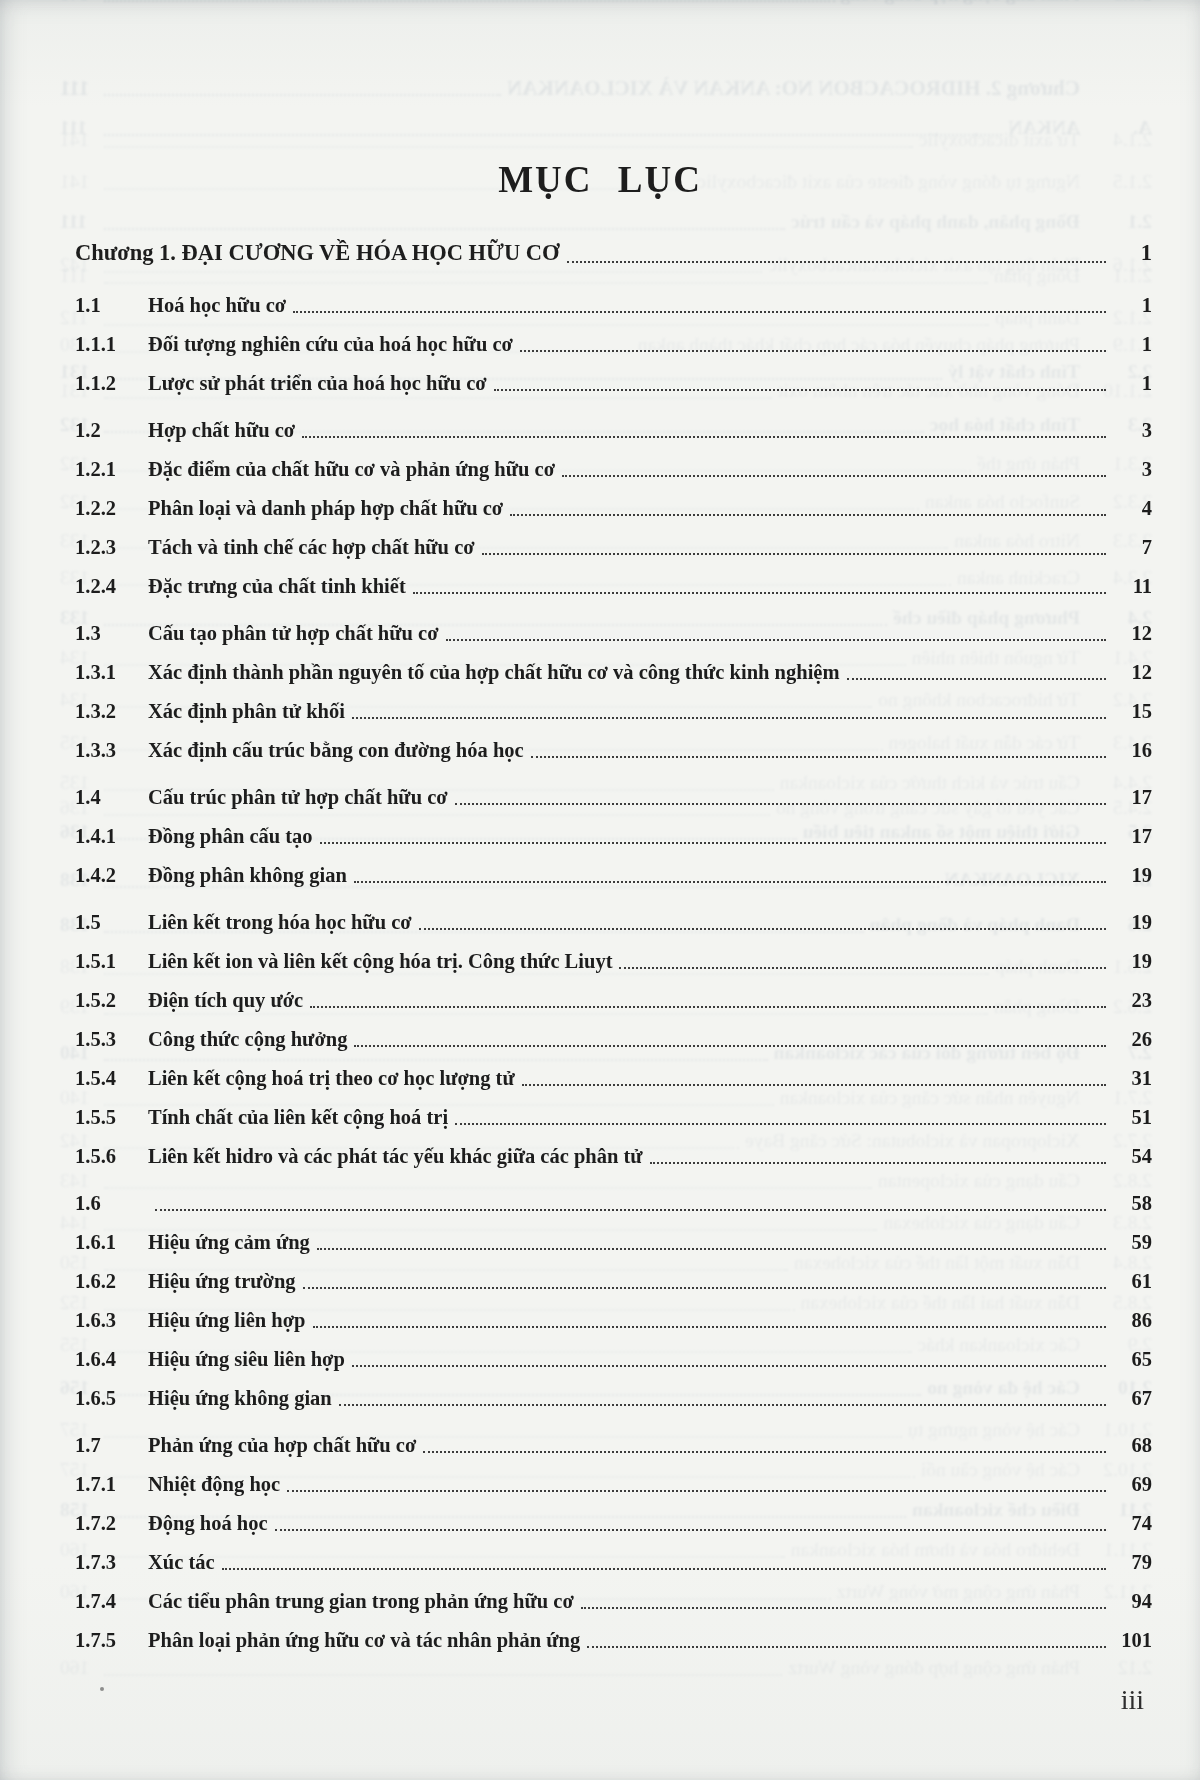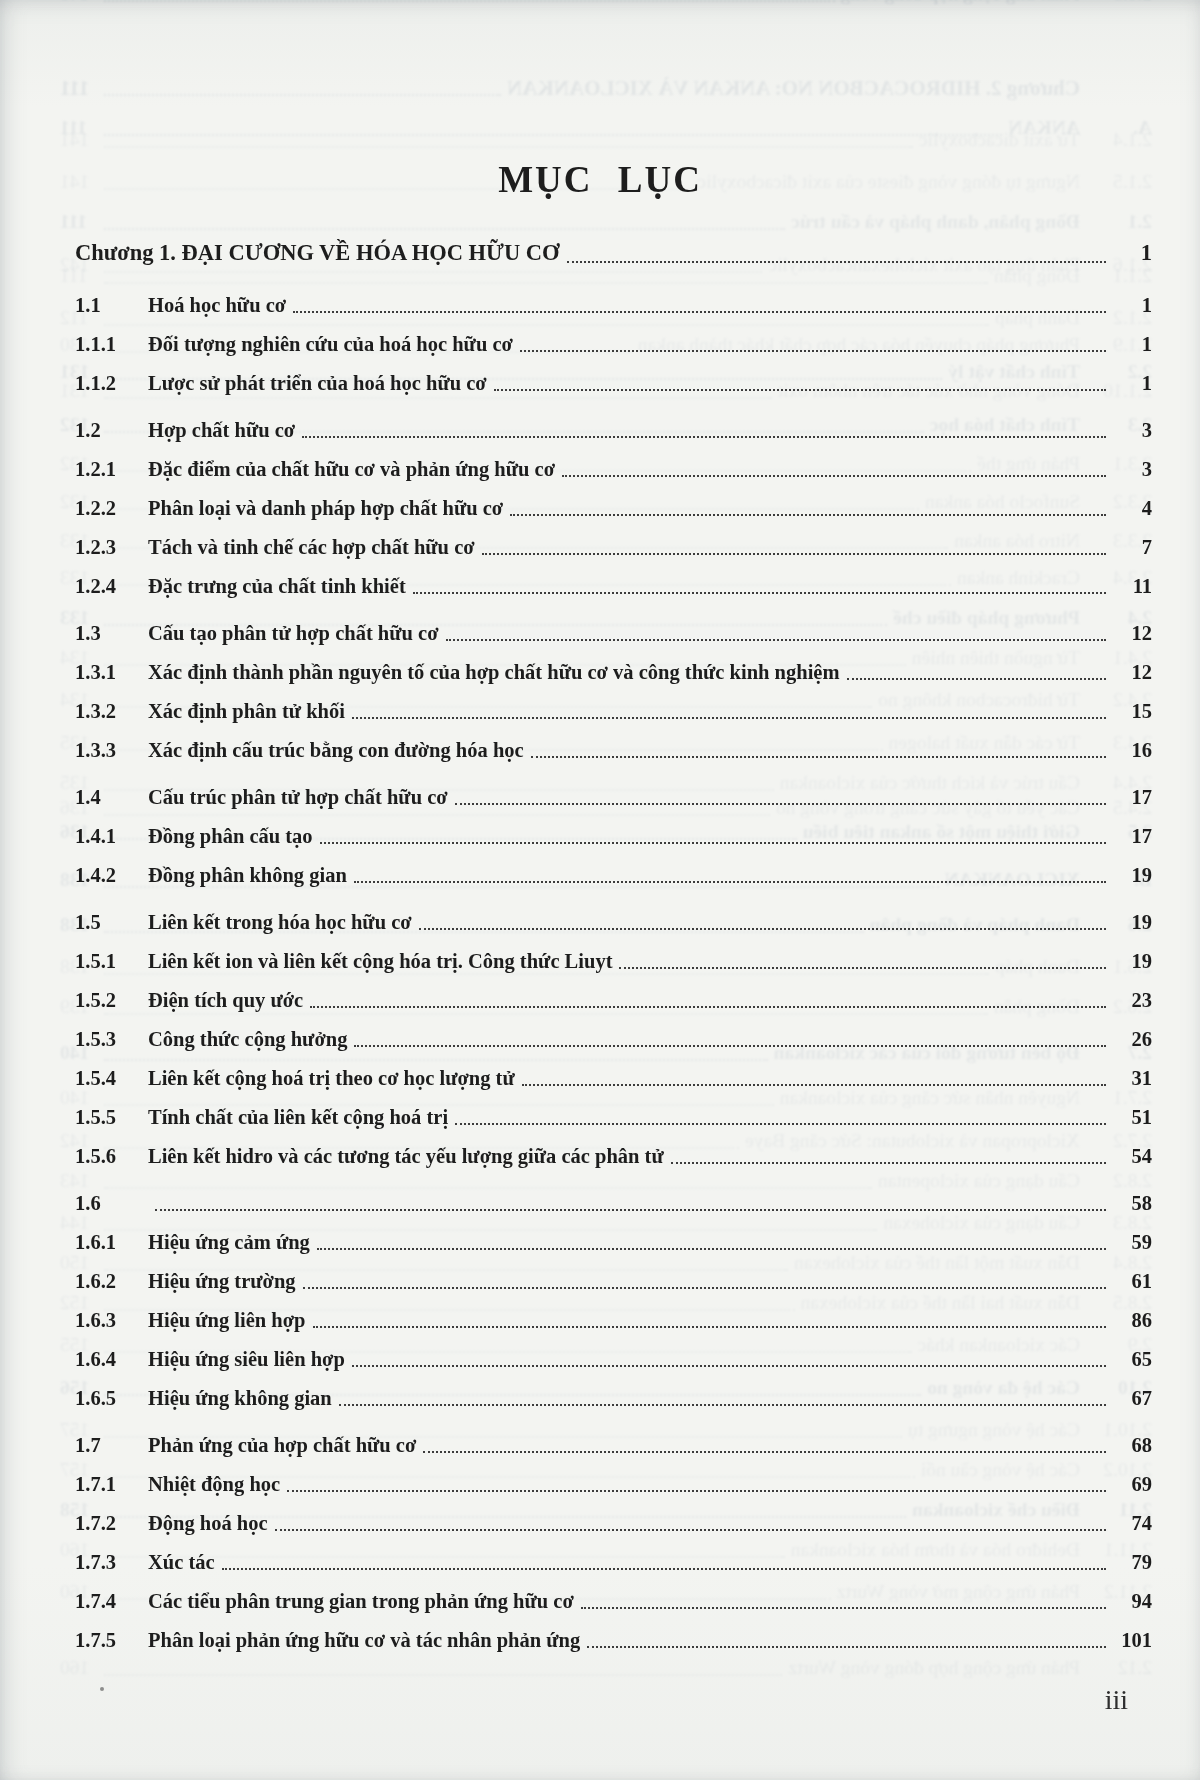--- a/index.html
+++ b/index.html
@@ -43,21 +43,21 @@
     color:var(--ghost,#9aa6b4);opacity:.13;filter:blur(.8px);
     pointer-events:none;
   }
   .ghost .num{flex:none;width:72px;align-self:center;}
   .ghost .label{flex:none;align-self:center;white-space:nowrap;}
   .ghost .dots{flex:1;align-self:flex-end;height:0;border-bottom:2px dotted currentColor;margin:0 4px 12px 6px;min-width:10px;}
   .ghost .pg{flex:none;min-width:40px;text-align:right;align-self:center;}
   .ghost.bold{font-weight:bold;opacity:.17;}
   .ghost.chapter{font-weight:bold;font-size:21px;opacity:.19;}
   .ghost.topcut{opacity:.30;}
-  .footer-pg{position:absolute;top:1684px;right:72px;font-size:28px;color:#2e2e2e;}
+  .footer-pg{position:absolute;top:1684px;right:56px;font-size:28px;color:#2e2e2e;}
   .speck{position:absolute;left:100px;top:1687px;width:4px;height:4px;border-radius:50%;background:#585858;opacity:.65;}
 </style>
 </head>
 <body>
 
 <div class="page">
 
   <div>
       <div class="ghost topcut" style="top: -26px;">
     <span class="num">2.1.3</span>
@@ -448,21 +448,21 @@
     <span class="pg">31</span>
   </div>
       <div class="row">
     <span class="num">1.5.5</span>
     <span class="label">Tính chất của liên kết cộng hoá trị</span>
     <span class="dots"></span>
     <span class="pg">51</span>
   </div>
       <div class="row">
     <span class="num">1.5.6</span>
-    <span class="label">Liên kết hidro và các tương tác yếu lượng giữa các phân tử</span>
+    <span class="label">Liên kết hidro và các phát tác yếu khác giữa các phân tử</span>
     <span class="dots"></span>
     <span class="pg">54</span>
   </div>
       <div class="row section">
     <span class="num">1.6</span>
     <span class="dots"></span>
     <span class="pg">58</span>
   </div>
       <div class="row">
     <span class="num">1.6.1</span>

